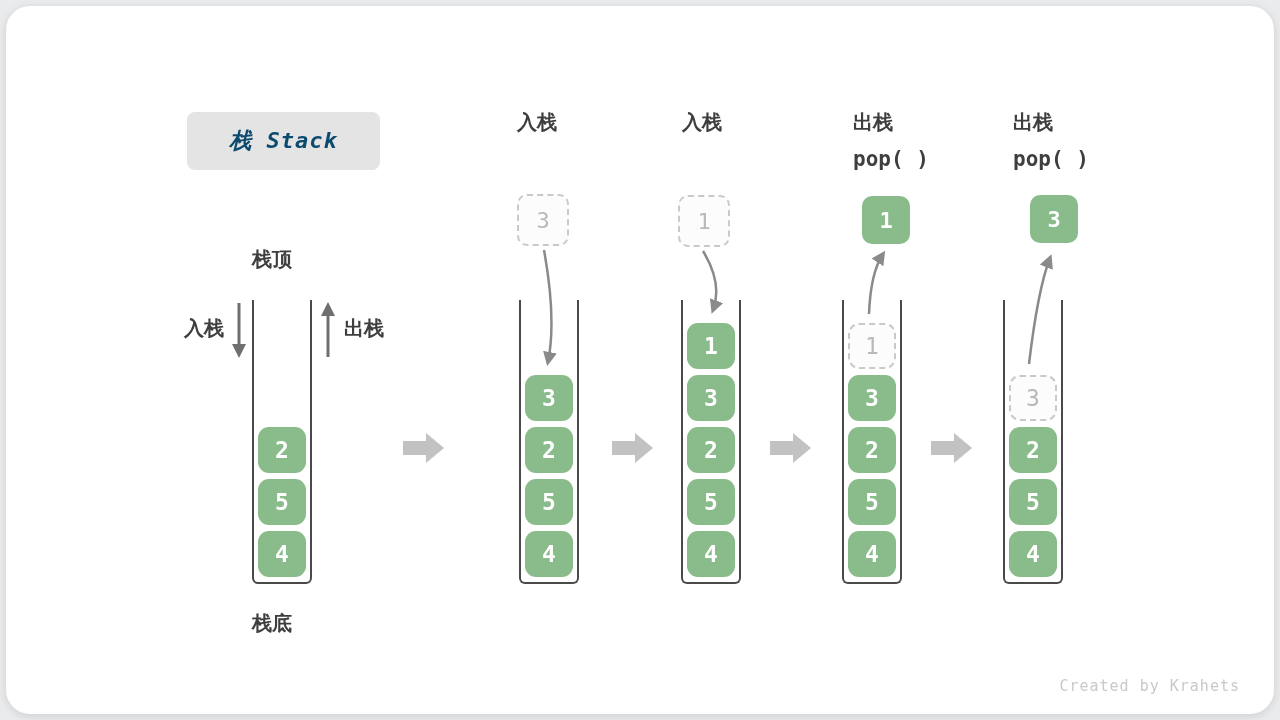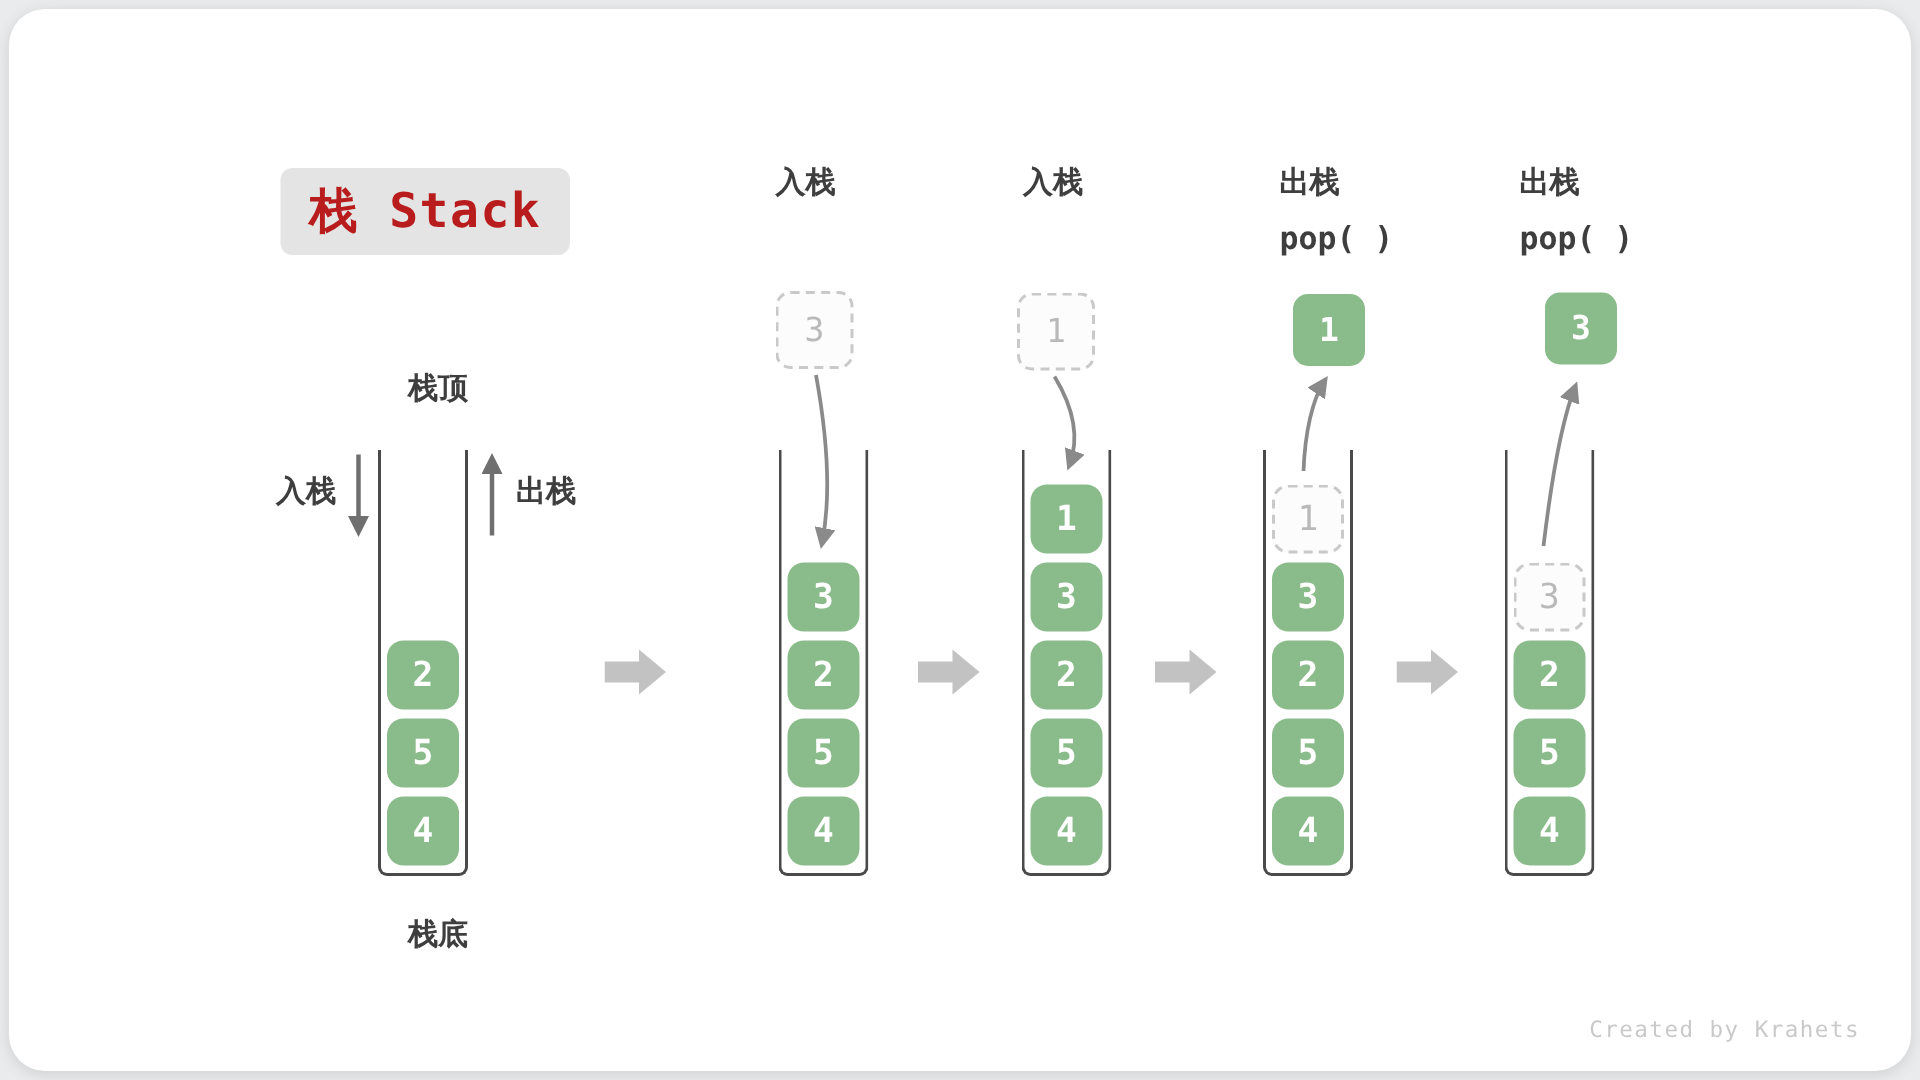--- a/index.html
+++ b/index.html
@@ -1,36 +1,36 @@
 <!DOCTYPE html>
 <html><head>
 <meta charset="utf-8">
 <style>
   html,body{margin:0;padding:0;width:1280px;height:720px;background:#e9ebec;font-family:"Liberation Sans",sans-serif;}
   .card{position:absolute;left:6px;top:6px;width:1268px;height:708px;background:#ffffff;border-radius:24px;box-shadow:0 2px 10px rgba(0,0,0,.12);overflow:hidden;}
   .abs{position:absolute;}
 
   .title-box{left:181px;top:106px;width:193px;height:58px;background:#E4E4E4;border-radius:8px;display:flex;align-items:center;justify-content:center;}
-  .title-box span{font-family:"DejaVu Sans Mono",monospace;font-size:32px;font-weight:700;color:#b91c1c;letter-spacing:1px;}
+  .title-box span{font-family:"DejaVu Sans Mono",monospace;font-size:22px;font-weight:700;color:#0c4a6e;letter-spacing:1px;font-style:italic;}
 
   .op{top:104px;width:150px;}
   .op-action{font-size:20px;font-weight:700;color:#3E3E3E;line-height:24px;margin-bottom:12px;}
   .op-code{font-family:"DejaVu Sans Mono",monospace;font-size:21px;font-weight:600;color:#3E3E3E;line-height:26px;white-space:pre;}
   .op-code .arg{color:#5FA85F;font-weight:700;}
 
   .float-box{width:48px;height:48px;border-radius:10px;display:flex;align-items:center;justify-content:center;font-family:"DejaVu Sans Mono",monospace;font-size:22px;}
   .float-box.dashed{border:2px dashed #C9C9C9;background:#FCFCFC;color:#B9B9B9;}
   .float-box.solid{background:#8ABB8A;color:#ffffff;font-weight:700;}
 
   .stack-container{top:294px;width:60px;height:284px;border-left:2px solid #4A4A4A;border-right:2px solid #4A4A4A;border-bottom:2px solid #4A4A4A;border-radius:0 0 6px 6px;display:flex;flex-direction:column;justify-content:flex-end;align-items:center;gap:6px;padding-bottom:5px;box-sizing:border-box;}
   .cell{width:48px;height:46px;flex:0 0 46px;border-radius:11px;background:#8ABB8A;color:#fff;display:flex;align-items:center;justify-content:center;font-family:"DejaVu Sans Mono",monospace;font-size:23px;font-weight:700;box-sizing:border-box;}
   .cell.ghost{background:#FCFCFC;border:2px dashed #C9C9C9;color:#B9B9B9;font-weight:400;}
 
   .side-label{font-size:20px;font-weight:700;color:#3E3E3E;line-height:26px;}
-  .center-60{width:60px;text-align:right;}
+  .center-60{width:60px;text-align:left;}
 
   .step-arrow{width:42px;height:32px;}
   .watermark{right:34px;top:671px;font-family:"DejaVu Sans Mono",monospace;font-size:15px;color:#C9C9C9;letter-spacing:1px;}
   svg.overlay{left:0;top:0;pointer-events:none;}
 </style>
 </head>
 <body>
 
 <div class="card">
 

